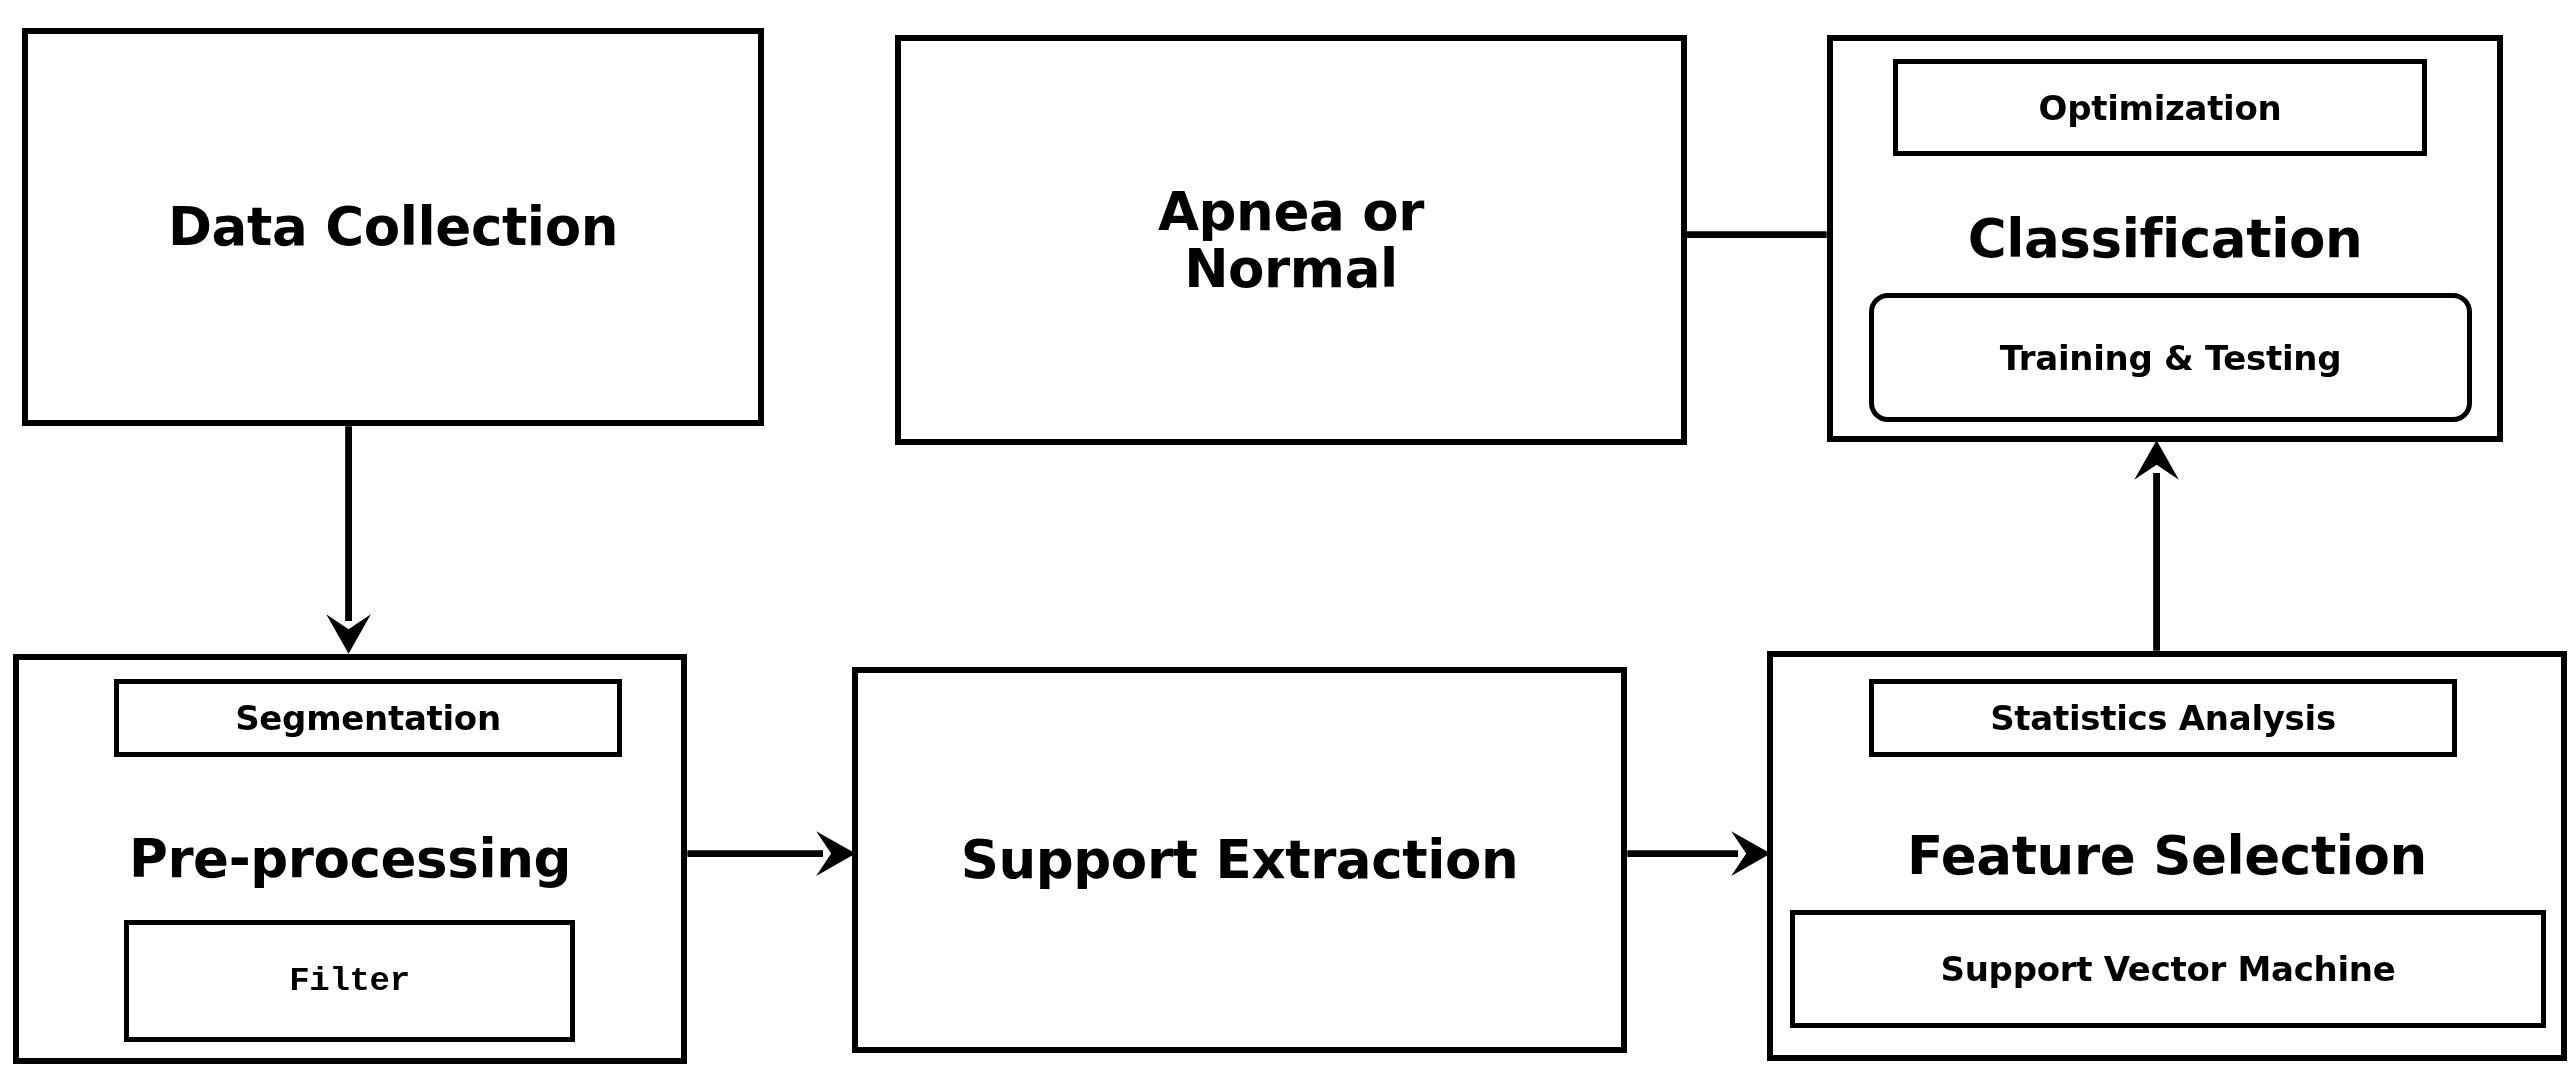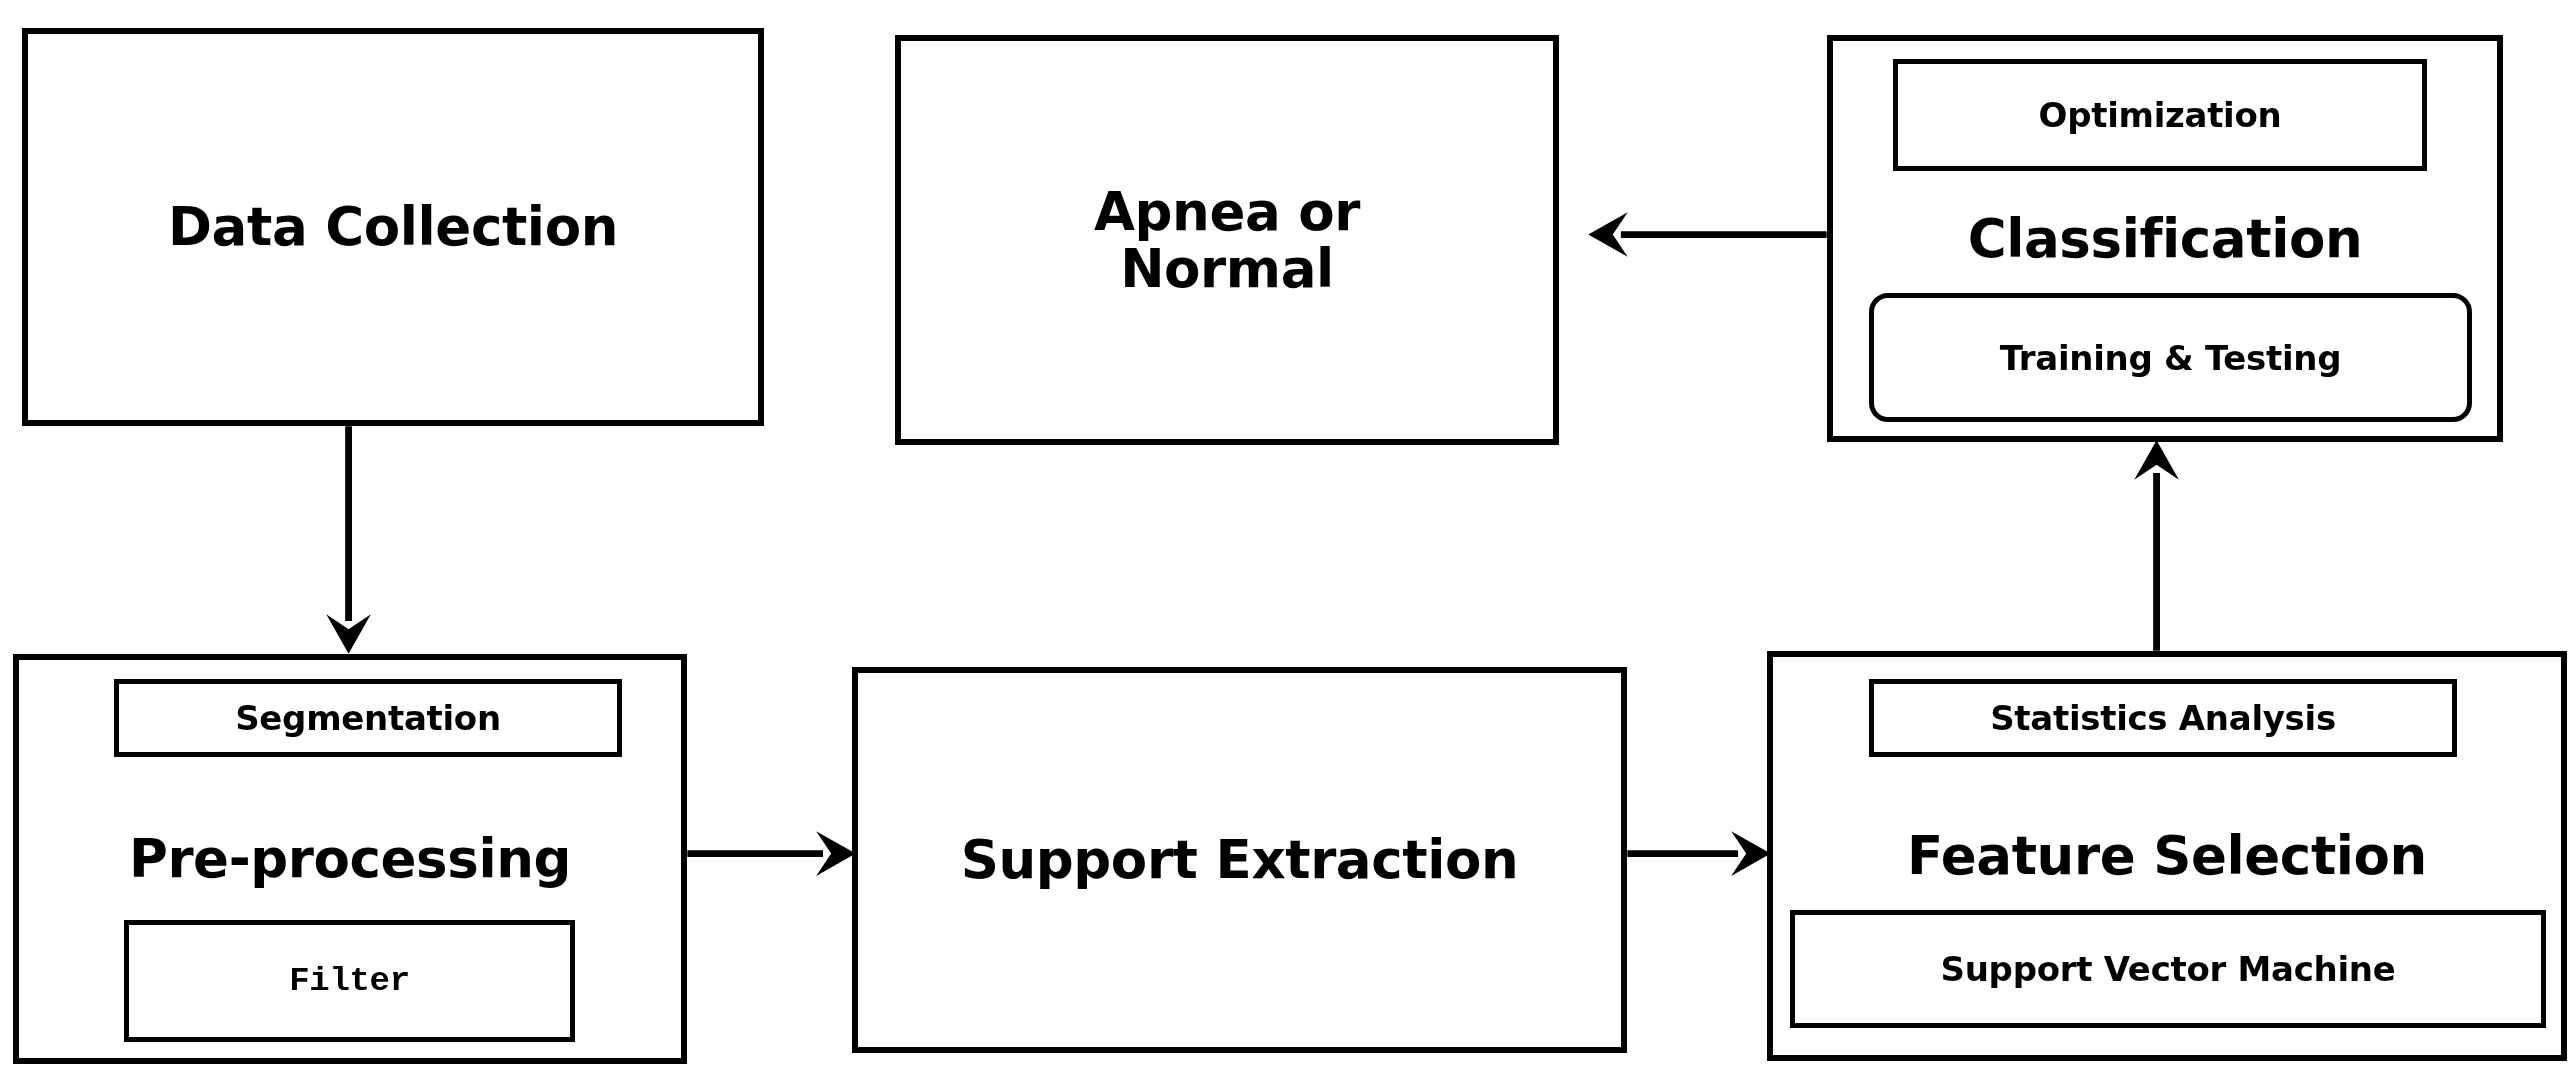--- a/index.html
+++ b/index.html
@@ -89,27 +89,27 @@
     </div>
     <div class="connector" style="left: 1554px; top: 200px; width: 307px; height: 70px;">
       <svg width="307" height="70" viewBox="0 0 358 81">
         <line x1="318" y1="40" x2="78" y2="40" stroke="#000000" stroke-width="8"></line>
         <polygon points="40,40 86,14 68.52,40 86,66" fill="#000000"></polygon>
       </svg>
     </div>
     <div class="node" style="left: 22px; top: 28px; width: 742px; height: 398px;">
       <div class="node-label" style="font-size: 53px;">Data Collection</div>
     </div>
-    <div class="node" style="left: 895px; top: 35px; width: 664px; height: 410px;">
+    <div class="node" style="left: 895px; top: 35px; width: 792px; height: 410px;">
       <div class="node-label" style="font-size: 53px;">Apnea or
 Normal</div>
     </div>
     <div class="node" style="left: 1827px; top: 35px; width: 676px; height: 407px;">
       <div class="node-label" style="font-size: 53px;">Classification</div>
-      <div class="subnode" style="left: 60px; top: 18px; width: 534px; height: 112px;">
+      <div class="subnode" style="left: 60px; top: 18px; width: 534px; height: 97px;">
         <div class="subnode-label" style="font-size: 34px;">Optimization</div>
       </div>
       <div class="subnode" style="left: 36px; top: 252px; width: 603px; height: 129px; border-radius: 19px;">
         <div class="subnode-label" style="font-size: 34px;">Training &amp; Testing</div>
       </div>
     </div>
     <div class="node" style="left: 13px; top: 654px; width: 674px; height: 410px;">
       <div class="node-label" style="font-size: 53px;">Pre-processing</div>
       <div class="subnode" style="left: 95px; top: 19px; width: 508px; height: 78px;">
         <div class="subnode-label" style="font-size: 34px;">Segmentation</div>

